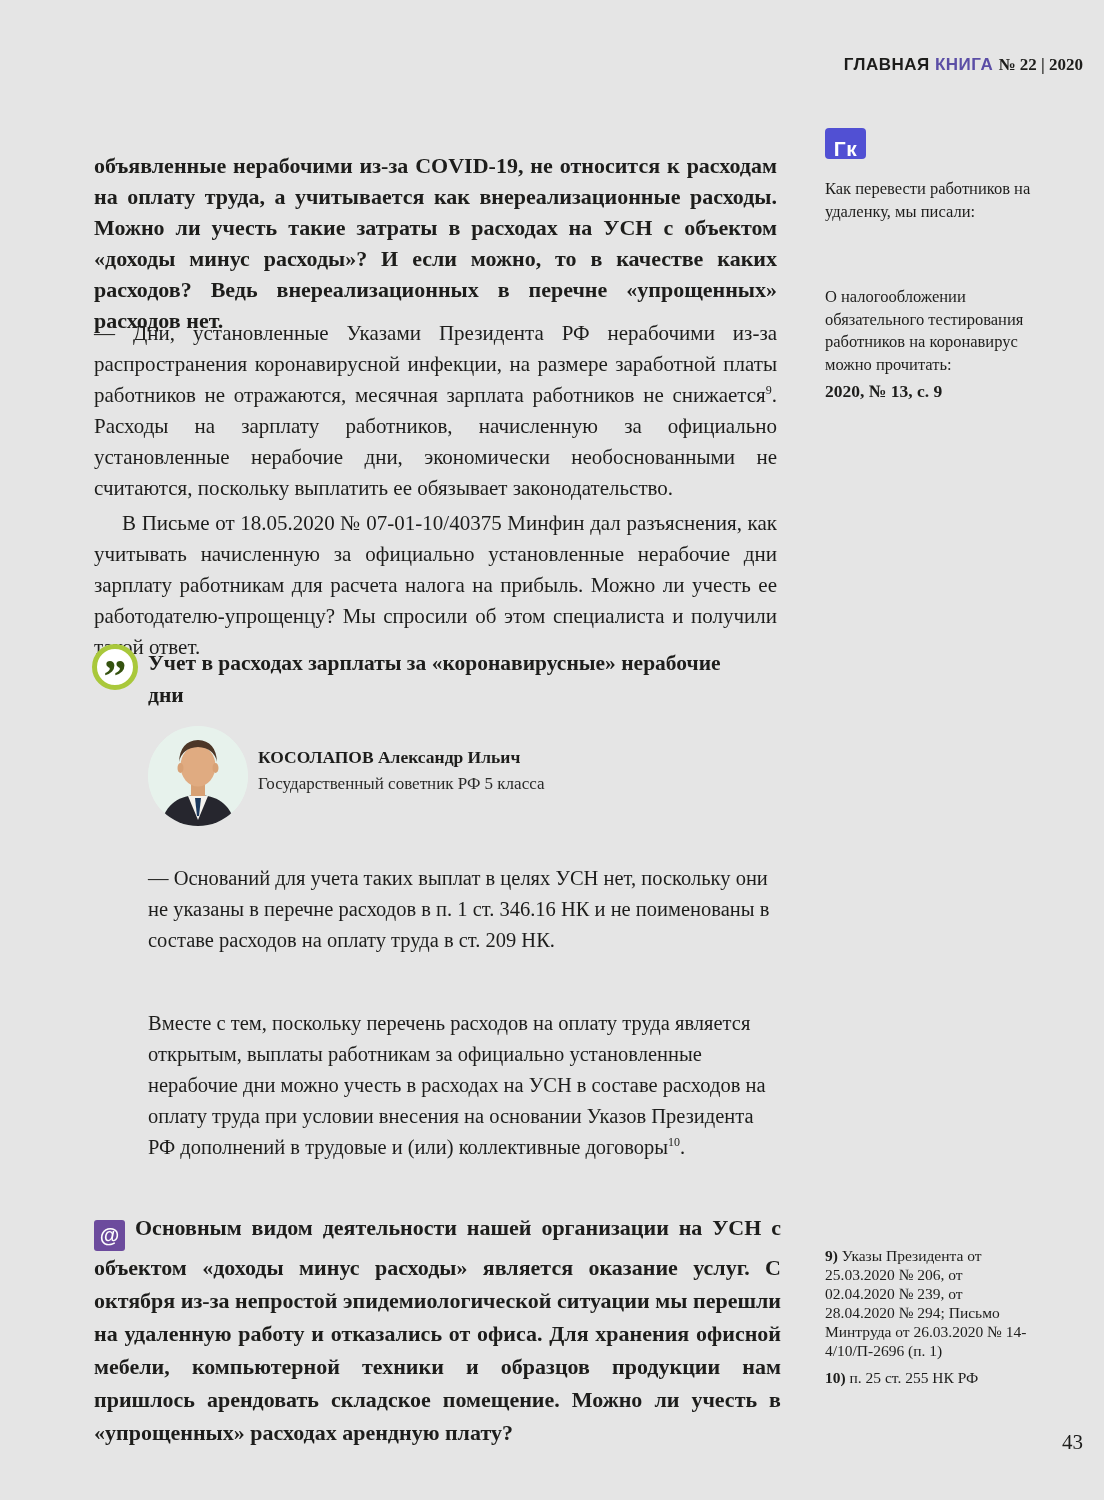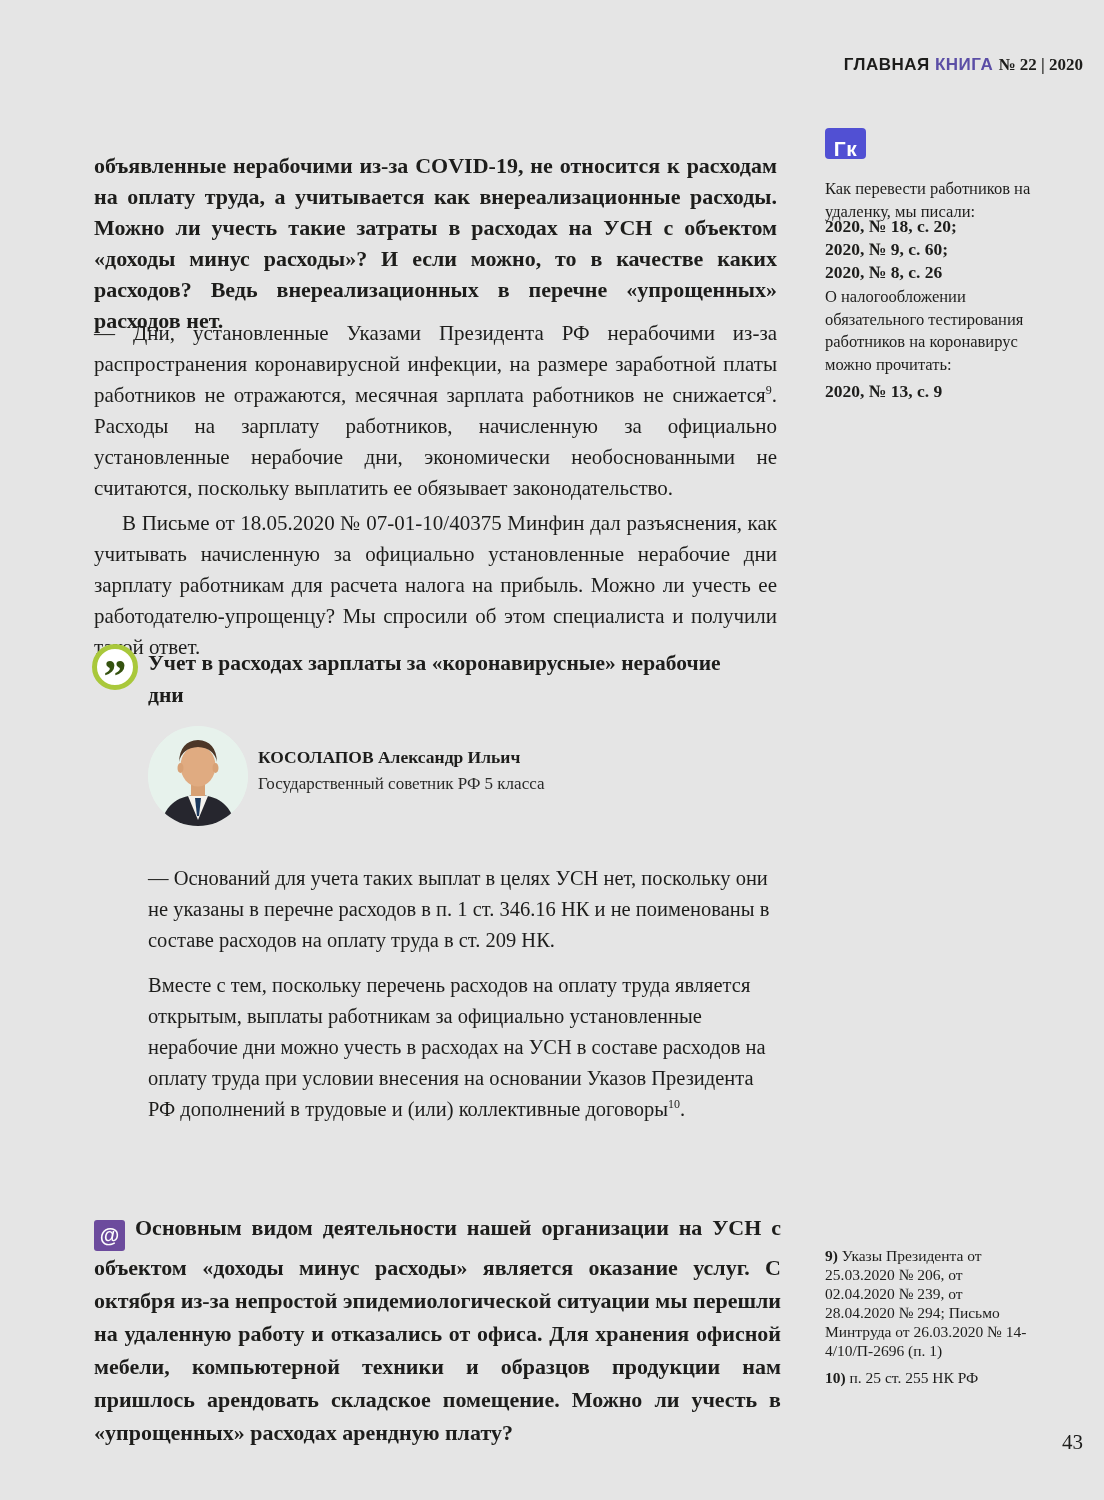--- a/index.html
+++ b/index.html
@@ -62,21 +62,21 @@
     border-radius:50%;overflow:hidden;background:#e7f2ec;
   }
   .expert-name{left:258px;top:747px;font-weight:bold;font-size:17.5px;}
   .expert-title{left:258px;top:774px;font-size:17px;color:#2a2a28;}
 
   .ans1{
     left:148px;top:842px;width:630px;
     font-size:20.5px;line-height:31px;
   }
   .ans2{
-    left:148px;top:949px;width:630px;
+    left:148px;top:987px;width:630px;
     font-size:20.5px;line-height:31px;
   }
 
   
   .h2{
     left:94px;top:1116px;width:640px;
     font-weight:bold;font-size:26px;line-height:34px;
   }
   .question{
     left:94px;top:1189px;width:687px;
@@ -151,25 +151,20 @@
 
   <p class="abs ans1">—  Оснований для учета таких выплат в целях УСН нет, поскольку они не указаны в перечне расходов в п. 1 ст. 346.16 НК и не поименованы в составе расходов на оплату труда в ст. 209 НК.</p>
   <p class="abs ans2"><span>Вместе с тем, поскольку перечень расходов на оплату труда является открытым, выплаты работникам за официально установленные нерабочие дни можно учесть в расходах на УСН в составе расходов на оплату труда при условии внесения на основании Указов Президента РФ дополнений в трудовые и (или) коллективные договоры</span><sup>10</sup><span>.</span></p>
 
 
   <p class="abs question"><span class="at-icon">@</span><span>Основным видом деятельности нашей организации на УСН с объектом «доходы минус расходы» является оказание услуг. С октября из-за непростой эпидемиологической ситуации мы перешли на удаленную работу и отказались от офиса. Для хранения офисной мебели, компьютерной техники и образцов продукции нам пришлось арендовать складское помещение. Можно ли учесть в «упрощенных» расходах арендную плату?</span></p>
 
   <div class="abs gk-logo">Гк</div>
 
   <div class="abs note-intro n1i">Как перевести работников на удаленку, мы писали:</div>
-  <div class="abs note-refs">
-    <div>2020, № 18, с. 20;</div>
-    <div>2020, № 9, с. 60;</div>
-    <div>2020, № 8, с. 26</div>
-  </div>
 
   <div class="abs note-intro n2i">О налогообложении обязательного тестирования работников на коронавирус можно прочитать:</div>
   <div class="abs n2r">2020, № 13, с. 9</div>
 
   <div class="abs footnotes">
     <div class="footnote"><span class="fn-num">9)</span><span> Указы Президента от 25.03.2020 № 206, от 02.04.2020 № 239, от 28.04.2020 № 294; Письмо Минтруда от 26.03.2020 № 14-4/10/П-2696 (п. 1)</span></div>
     <div class="footnote"><span class="fn-num">10)</span><span> п. 25 ст. 255 НК РФ</span></div>
   </div>
 
   <div class="abs page-num">43</div>

